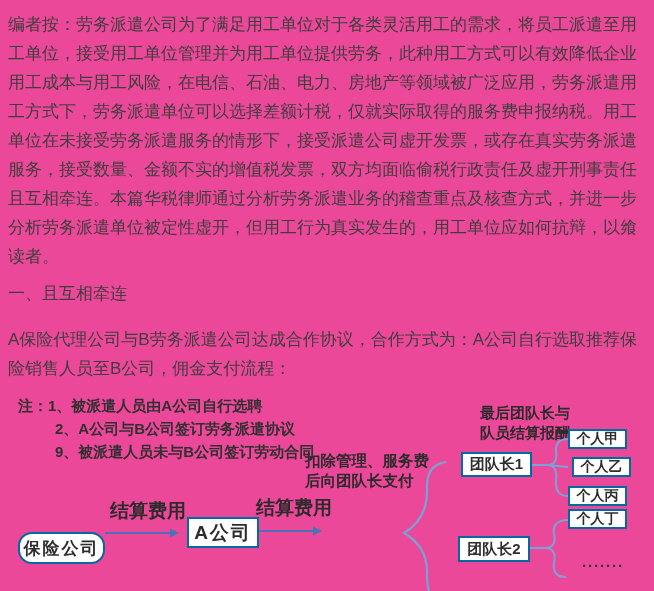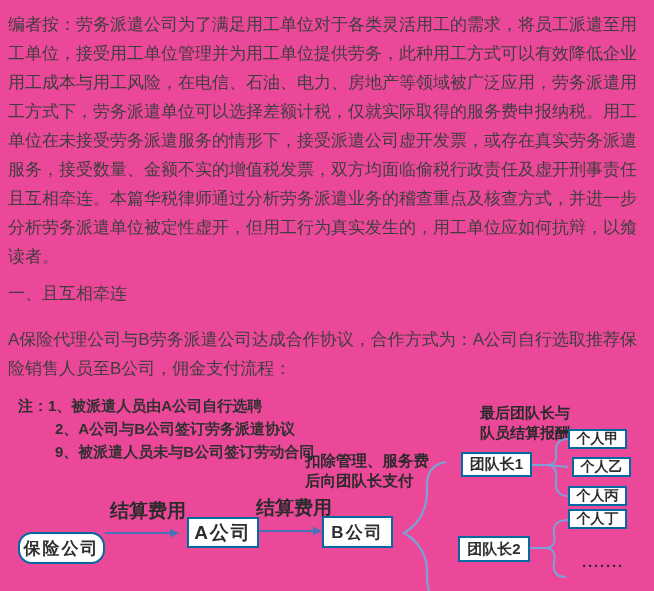--- a/index.html
+++ b/index.html
@@ -93,21 +93,20 @@
 
       <g fill="none" stroke="#7ba2d6" stroke-width="2">
         <line x1="530" y1="160" x2="545" y2="160"></line>
         <path d="M545,160 Q557,160 554,146 Q552,132 568,132"></path>
         <path d="M545,160 Q557,160 554,175 Q552,189 566,189"></path>
       </g>
     </svg>
 
     <div class="dbox box-insurance">保险公司</div>
     <div class="dbox box-a">A公司</div>
-    <div class="dbox box-b">B公司</div>
     <div class="dbox box-leader1">团队长1</div>
     <div class="dbox box-leader2">团队长2</div>
     <div class="dbox pbox box-p1">个人甲</div>
     <div class="dbox pbox box-p2">个人乙</div>
     <div class="dbox pbox box-p3">个人丙</div>
     <div class="dbox pbox box-p4">个人丁</div>
     <div class="dots">·······</div>
   </div>
 
 </div>

